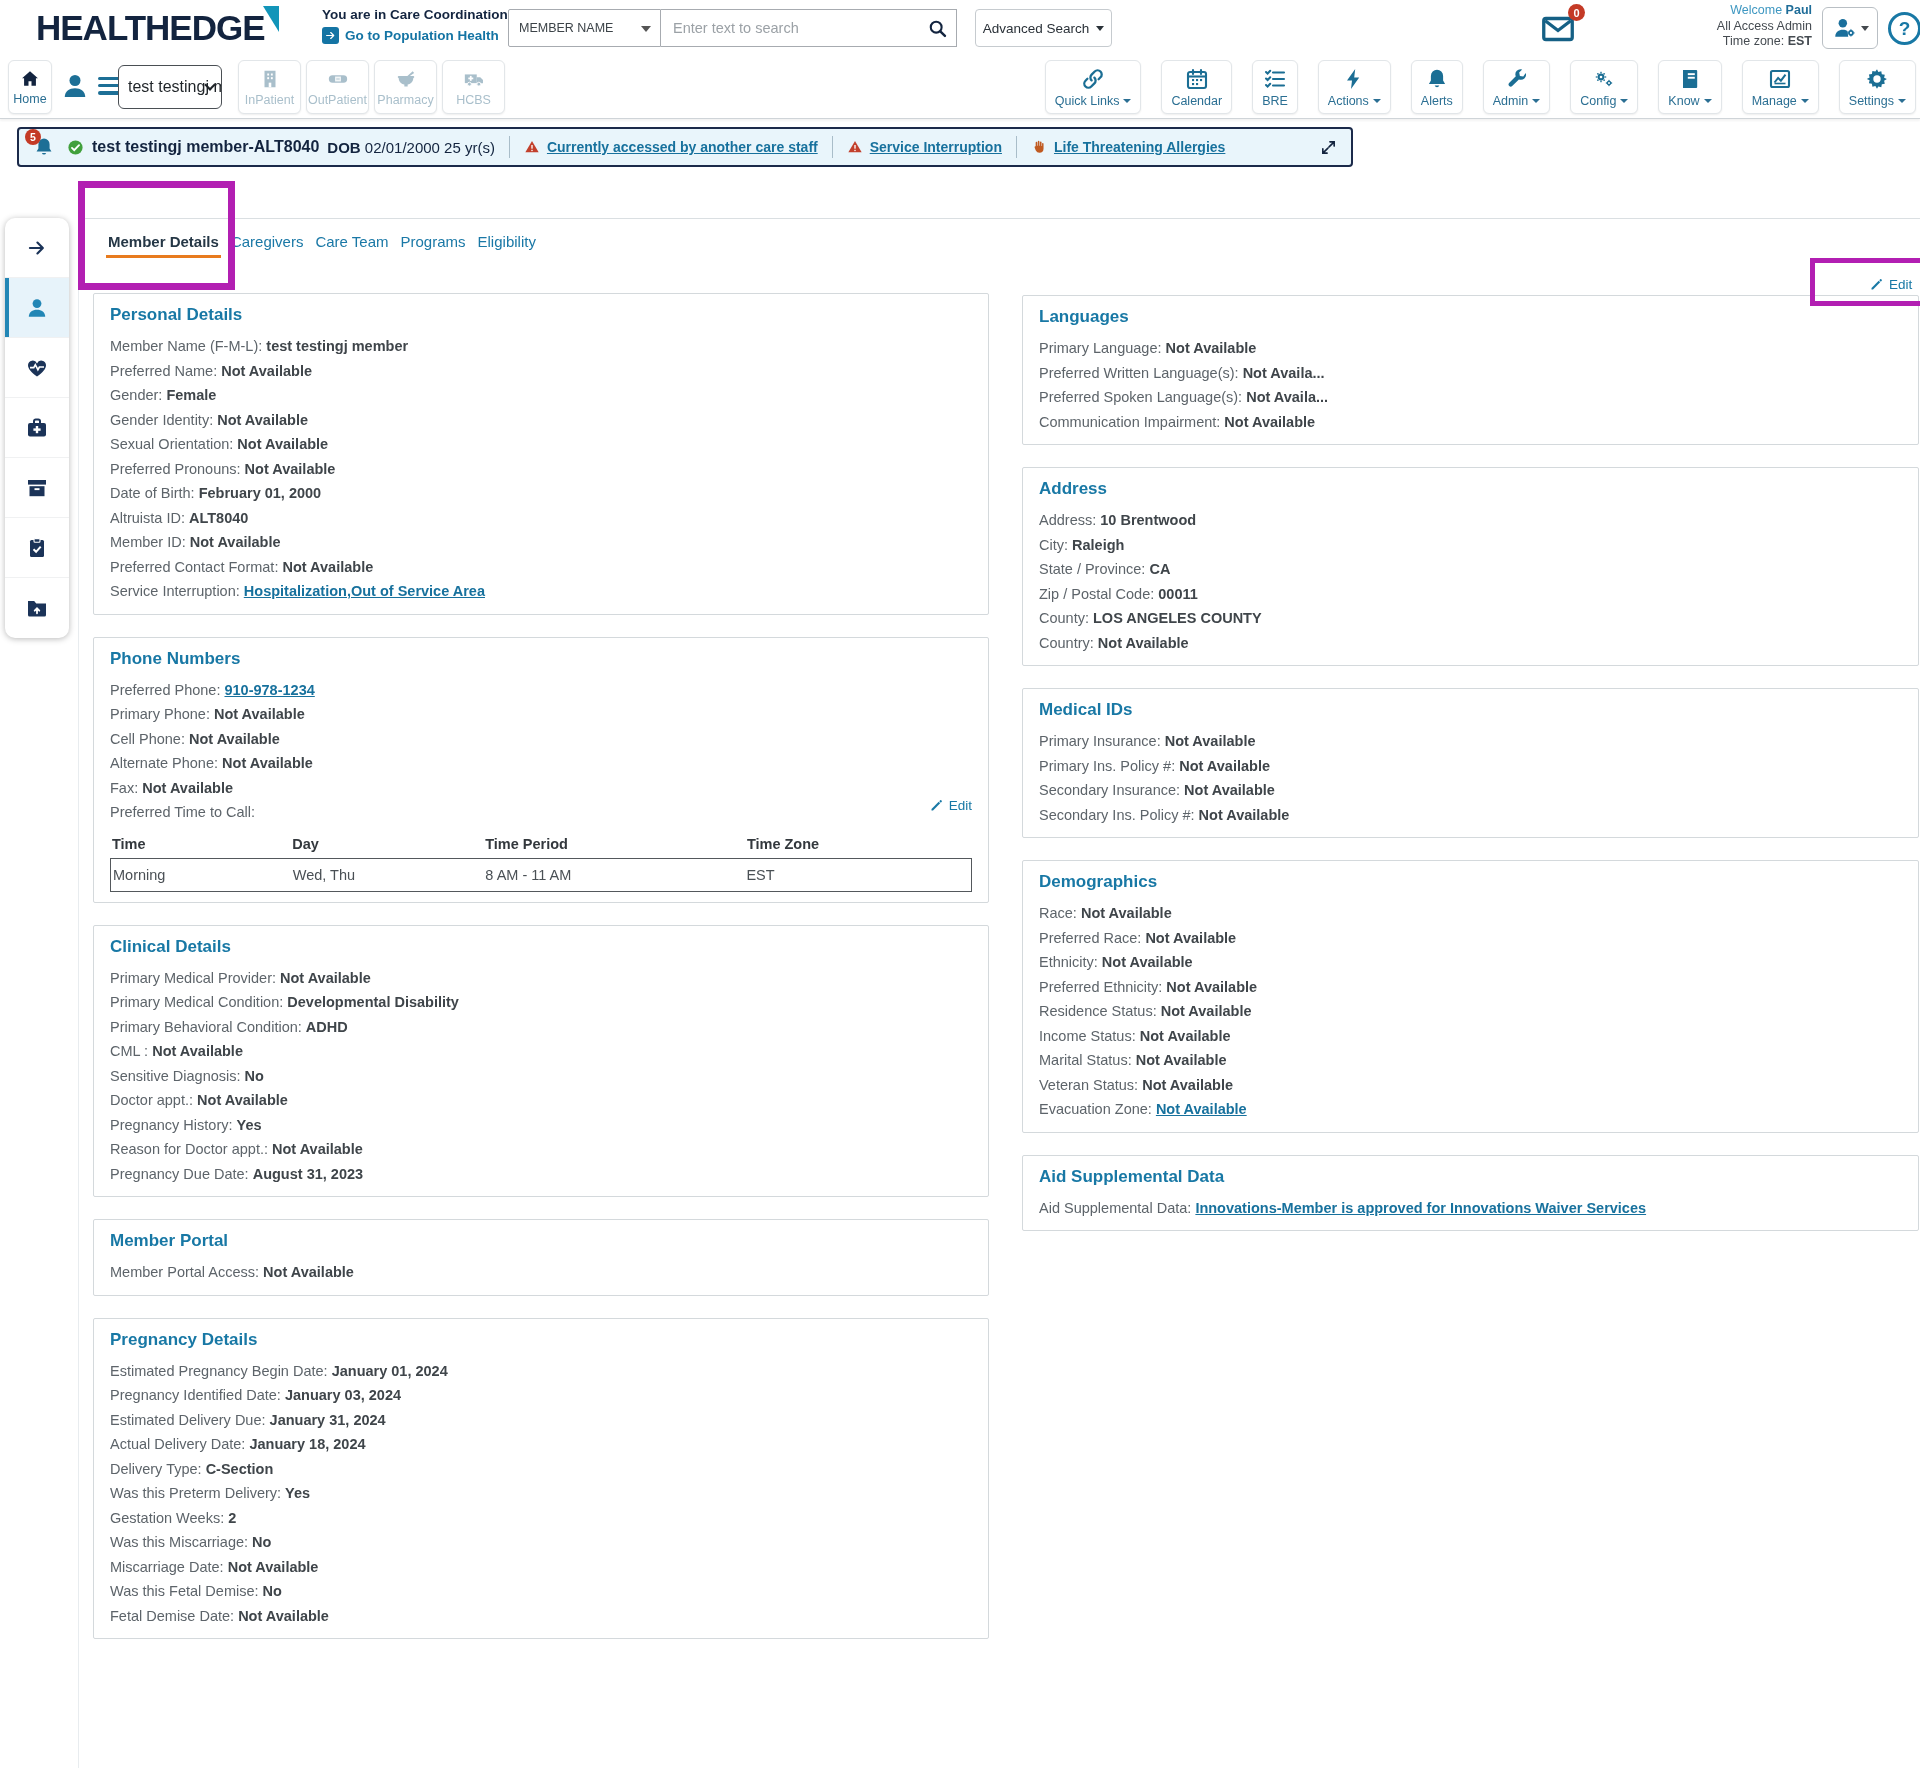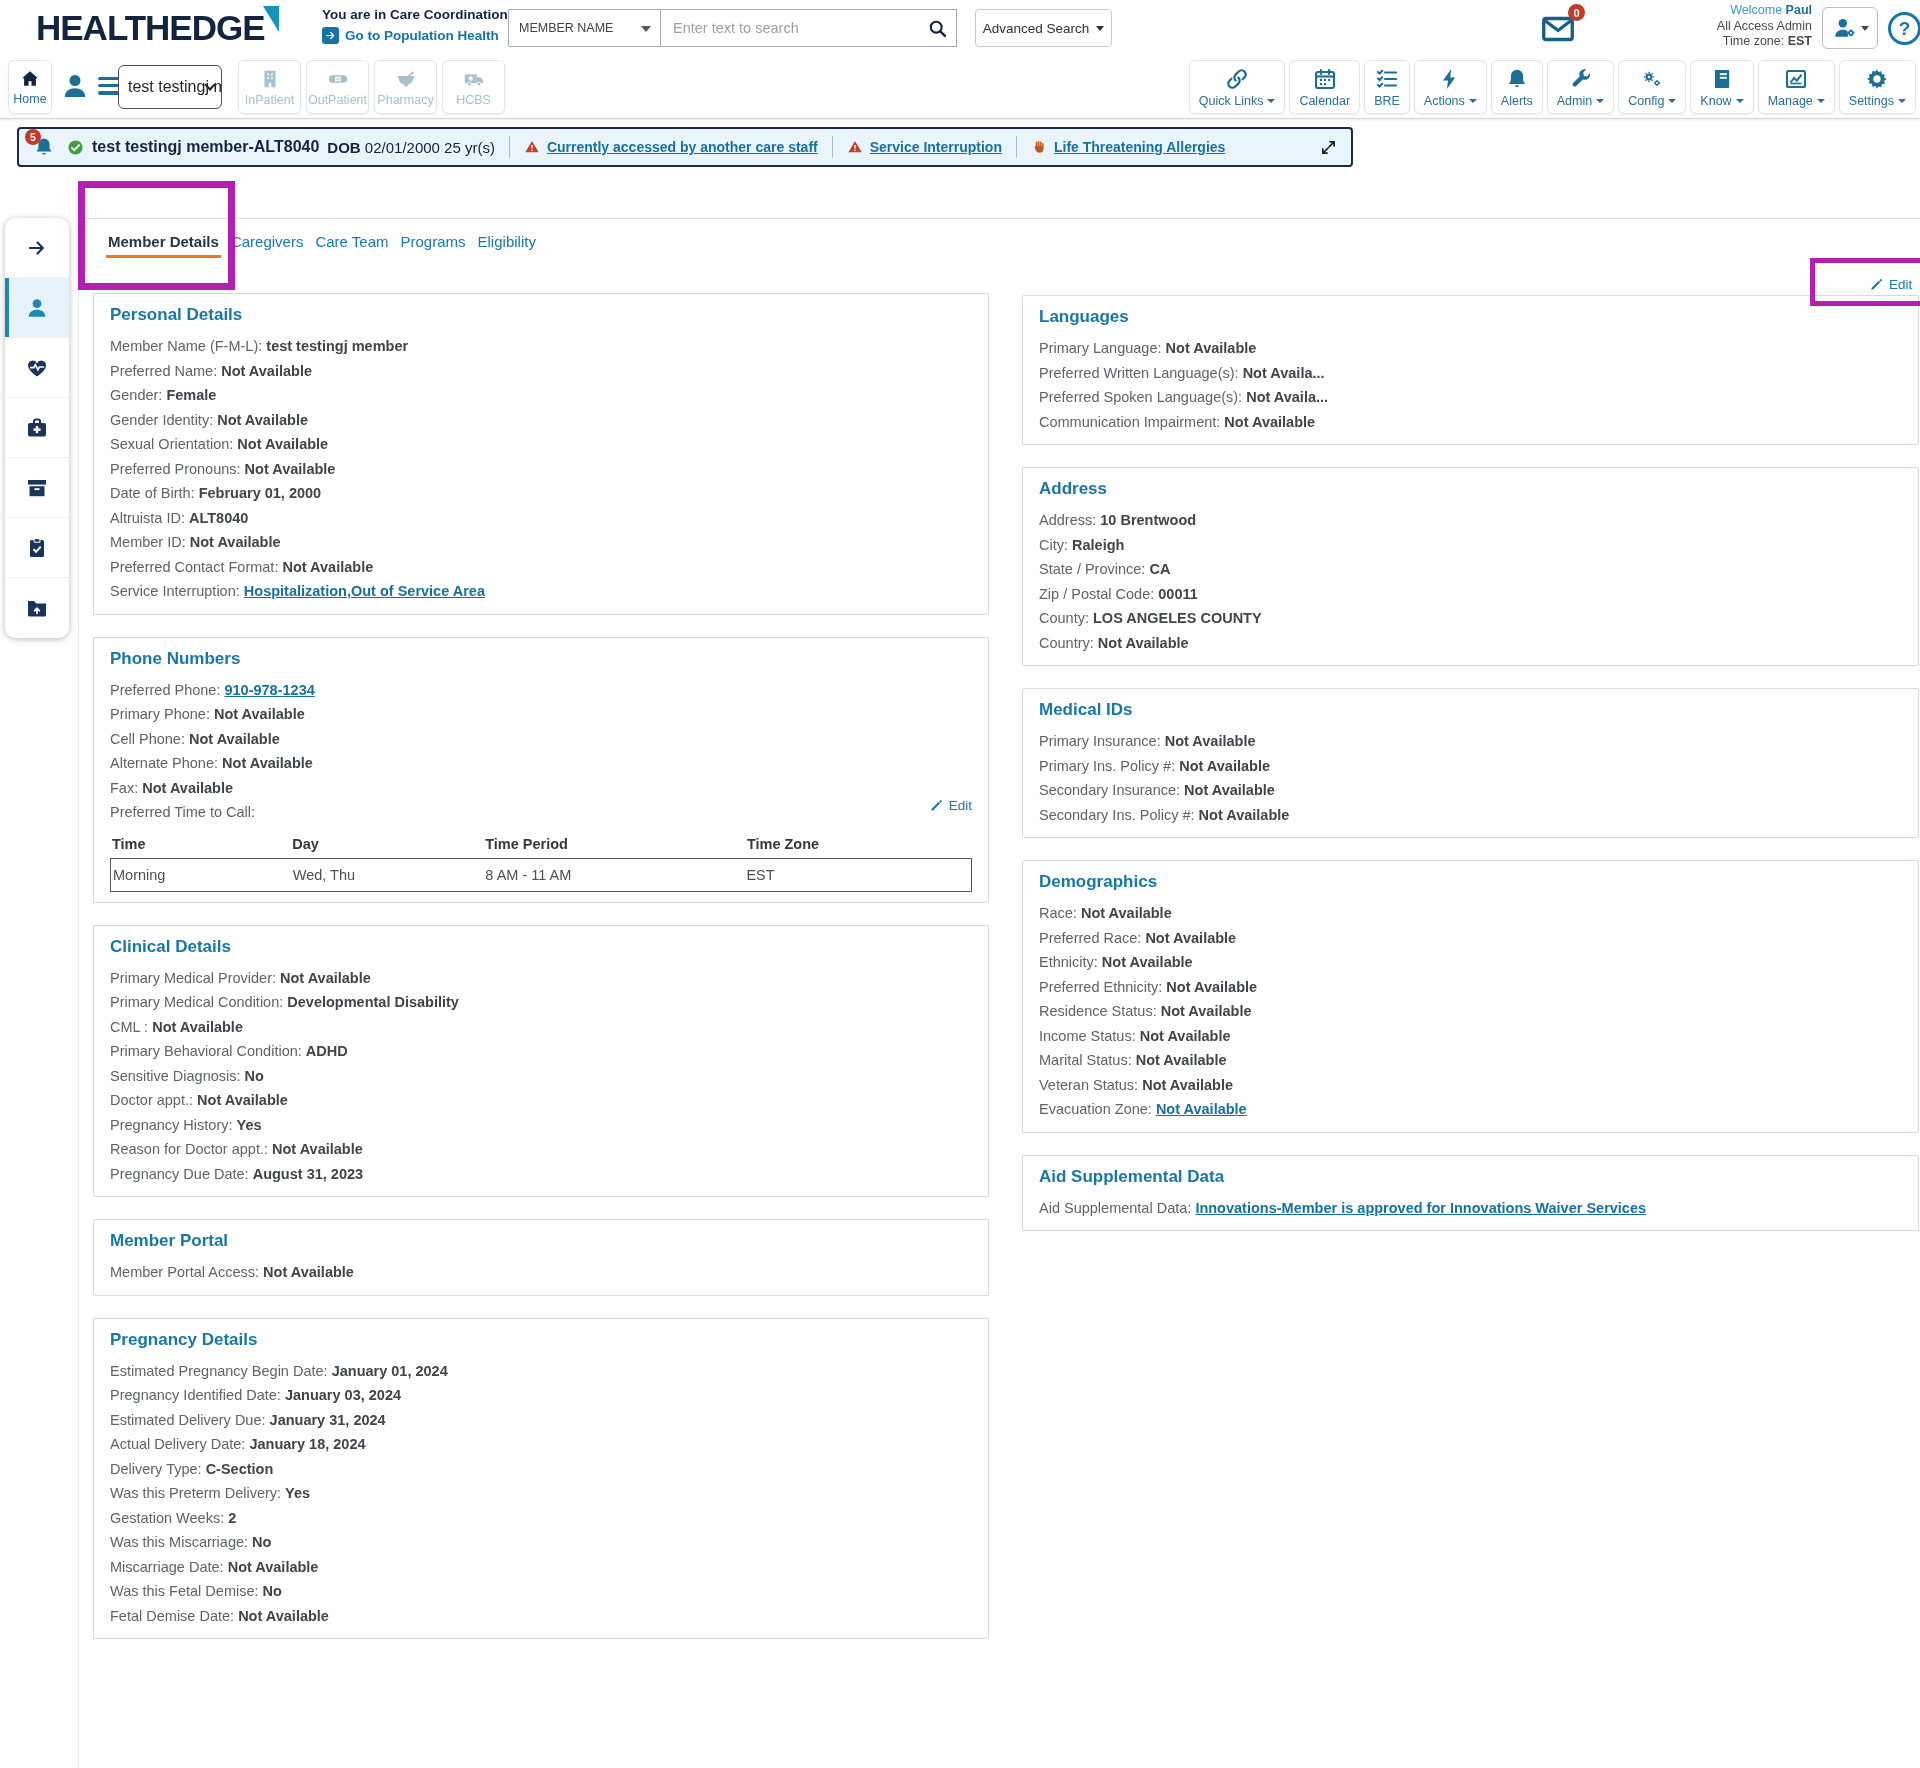--- a/index.html
+++ b/index.html
@@ -41,21 +41,21 @@
   .tb-card .lbl { font-size:12.5px; color:#2b6f93; white-space:nowrap; }
   .home-card { position:absolute; left:8px; top:3px; width:44px; height:54px; color:#13243f; }
   .tb-person { position:absolute; left:60px; top:14px; color:#1d6f96; cursor:pointer; }
   .tb-burger { position:absolute; left:98px; top:20px; width:22px; cursor:pointer; }
   .tb-burger i { display:block; height:3.2px; background:#1d6f96; border-radius:2px; margin-bottom:4px; }
   .member-sel { position:absolute; left:118px; top:8px; width:104px; height:44px; border:1.5px solid #4a4f54; border-radius:6px; background:#fff; display:flex; align-items:center; padding:0 22px 0 9px; font-size:16px; color:#1f2428; cursor:pointer; white-space:nowrap; overflow:hidden; }
   .member-sel .chev { position:absolute; right:7px; top:17px; width:8px; height:8px; border-right:2.4px solid #1f2428; border-bottom:2.4px solid #1f2428; transform:rotate(45deg); margin-top:-2px; }
   .patient-row { position:absolute; left:238px; top:3px; display:flex; gap:5px; }
   .patient-row .tb-card { width:63px; height:54px; }
   .patient-row .tb-card, .patient-row .lbl { color:#a9bfcb !important; }
-  .action-row { position:absolute; right:4px; top:3px; display:flex; gap:4px;justify-content:space-between; }
+  .action-row { position:absolute; right:4px; top:3px; display:flex; gap:20px;justify-content:space-between; }
   .action-row .tb-card { height:54px; padding:0 9px; color:#1b6e94; }
   .tb-caret { display:inline-block; width:0; height:0; border-left:4px solid transparent; border-right:4px solid transparent; border-top:4.5px solid #2b6f93; margin-left:4px; vertical-align:middle; }
 
   
   .banner { position:absolute; left:17px; top:127px; width:1336px; height:40px; background:#e9f5fb; border:2px solid #1b2a4a; border-radius:4px; display:flex; align-items:center; padding:0 14px; }
   .bell-wrap { position:relative; color:#1d6f96; margin-right:12px; cursor:pointer; }
   .bell-badge { position:absolute; left:-8px; top:-7px; min-width:16px; height:16px; border-radius:50%; background:#c43a26; color:#fff; font-size:10.5px; font-weight:700; display:flex; align-items:center; justify-content:center; }
   .bn-name { font-size:16px; font-weight:800; color:#13243f; margin:0 8px 0 8px; white-space:nowrap; }
   .bn-dob { font-size:15px; color:#13243f; white-space:nowrap; }
   .bn-dob b { font-weight:800; }
@@ -545,22 +545,22 @@
               <span>Wed, Thu</span>
               <span>8 AM - 11 AM</span>
               <span>EST</span>
             </div>
           </div>
         </div>
         <div class="panel">
           <div class="panel-title">Clinical Details</div>
           <div class="row"><span class="lbl">Primary Medical Provider: </span><b>Not Available</b></div>
           <div class="row"><span class="lbl">Primary Medical Condition: </span><b>Developmental Disability</b></div>
+          <div class="row"><span class="lbl">Primary Behavioral Condition: </span><b>ADHD</b></div>
           <div class="row"><span class="lbl">CML : </span><b>Not Available</b></div>
-          <div class="row"><span class="lbl">Primary Behavioral Condition: </span><b>ADHD</b></div>
           <div class="row"><span class="lbl">Sensitive Diagnosis: </span><b>No</b></div>
           <div class="row"><span class="lbl">Doctor appt.: </span><b>Not Available</b></div>
           <div class="row"><span class="lbl">Pregnancy History: </span><b>Yes</b></div>
           <div class="row"><span class="lbl">Reason for Doctor appt.: </span><b>Not Available</b></div>
           <div class="row"><span class="lbl">Pregnancy Due Date: </span><b>August 31, 2023</b></div>
         </div>
         <div class="panel">
           <div class="panel-title">Member Portal</div>
           <div class="row"><span class="lbl">Member Portal Access: </span><b>Not Available</b></div>
         </div>

